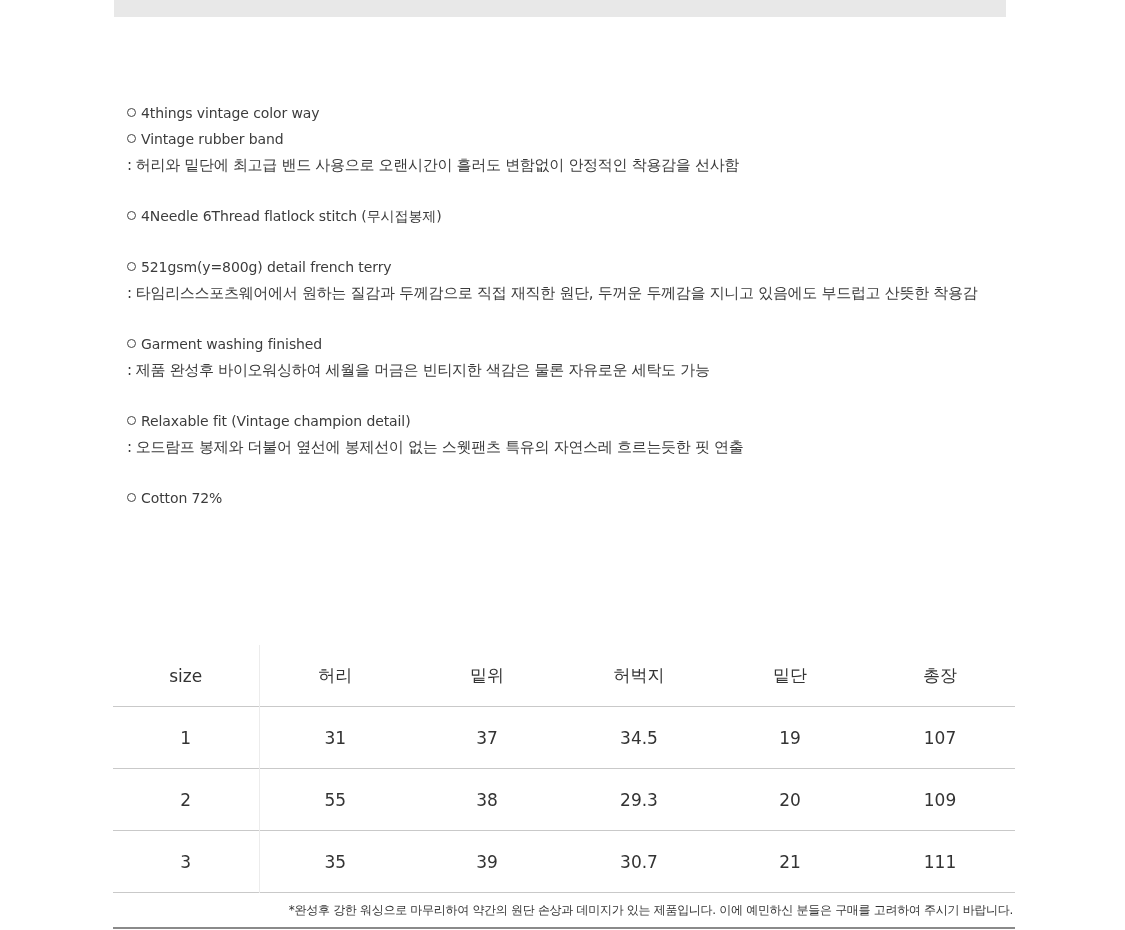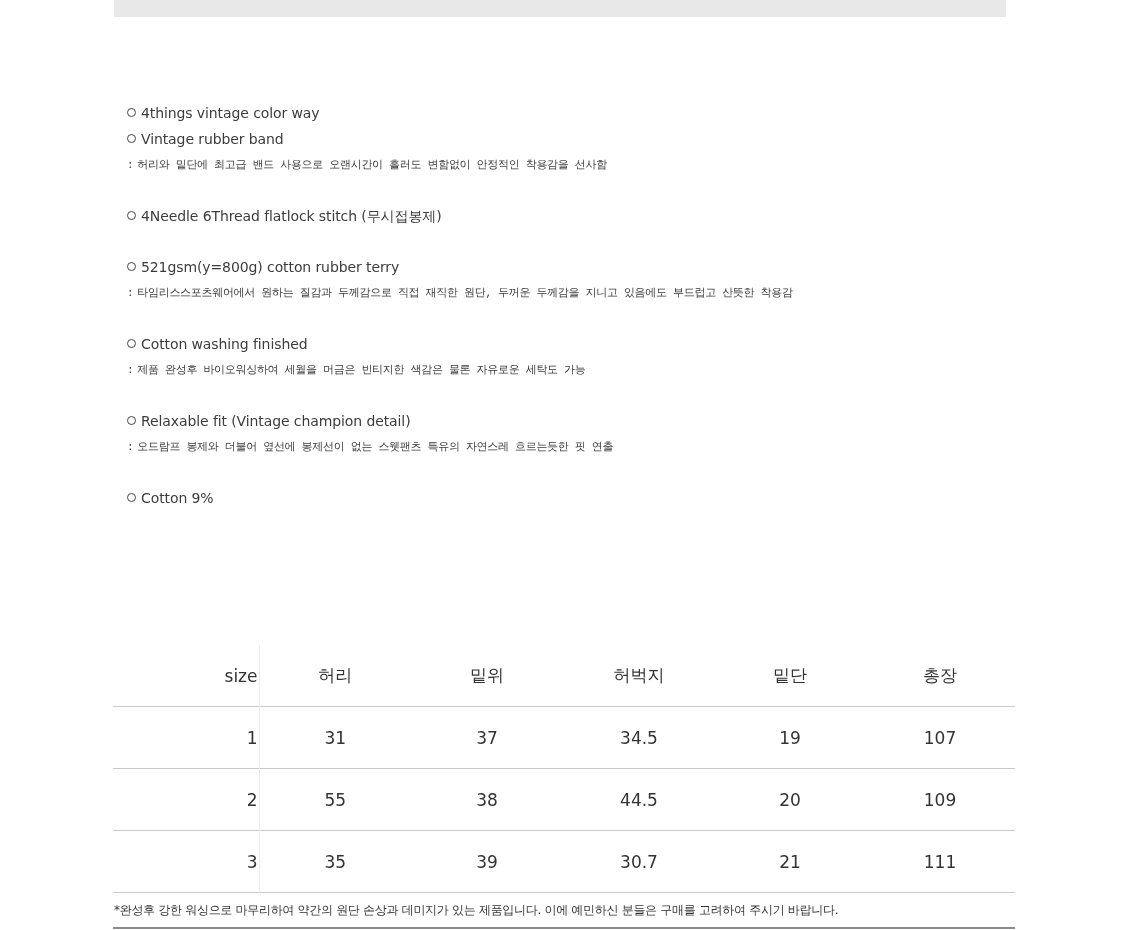--- a/index.html
+++ b/index.html
@@ -3,73 +3,73 @@
 <meta charset="utf-8">
 <style>
   html, body { margin:0; padding:0; background:#ffffff; }
   body { width:1125px; height:930px; position:relative; overflow:hidden;
          font-family: "DejaVu Sans", "Liberation Sans", sans-serif; color:#3a3a3a; }
   .top-bar { position:absolute; left:114px; top:0; width:892px; height:17px; background:#e8e8e8; }
   .features { position:absolute; left:127px; top:56px; width:900px;margin-top:44px; }
   .feature { margin-bottom:25px; }
   .line { font-size:14px; line-height:26px; height:26px; white-space:nowrap; color:#3c3c3c; letter-spacing:-0.1px; }
   .bullet { display:inline-block; width:7px; height:7px; border:1.3px solid #444; border-radius:50%; margin-right:5px; vertical-align:1px; }
-  .desc { font-size:11px; line-height:26px; height:26px; white-space:nowrap; color:#3a3a3a; letter-spacing:-0.3px;font-family:Liberation Mono, monospace; }
+  .desc { font-size:15px; line-height:26px; height:26px; white-space:nowrap; color:#3a3a3a; letter-spacing:-0.3px; }
   .desc .colon { margin-right:4px; }
   .table-wrap { position:absolute; left:113px; top:645px; width:902px; }
   table { border-collapse:collapse; width:902px; table-layout:fixed; }
   th, td { text-align:center; font-weight:normal; color:#333; font-size:17px; }
   th { height:59px; font-size:17px; }
   td { height:59px; border-top:1.5px solid #c9c9c9; }
-  th.first, td.first { border-right:1px solid #ececec;text-align:right; }
+  th.first, td.first { border-right:1px solid #ececec; }
   col.c0 { width:146px; }
   col.c1 { width:152px; }
   col.c2 { width:152px; }
   col.c3 { width:152px; }
   col.c4 { width:150px; }
   col.c5 { width:150px; }
-  .note-row td { height:32px; font-size:12px; text-align:left; padding-right:2px; letter-spacing:-0.3px; border-top:1.5px solid #c9c9c9; border-bottom:2px solid #8a8a8a; color:#333; }
+  .note-row td { height:32px; font-size:12px; text-align:right; padding-right:2px; letter-spacing:-0.3px; border-top:1.5px solid #c9c9c9; border-bottom:2px solid #8a8a8a; color:#333; }
 </style>
 </head>
 <body>
 
 <div class="top-bar"></div>
 
 <div class="features">
 
   <div class="feature">
     <div class="line"><span class="bullet"></span><span>4things vintage color way</span></div>
     <div class="line"><span class="bullet"></span><span>Vintage rubber band</span></div>
     <div class="desc"><span class="colon">:</span><span>허리와 밑단에 최고급 밴드 사용으로 오랜시간이 흘러도 변함없이 안정적인 착용감을 선사함</span></div>
   </div>
 
   <div class="feature">
     <div class="line"><span class="bullet"></span><span>4Needle 6Thread flatlock stitch (무시접봉제)</span></div>
   </div>
 
   <div class="feature">
-    <div class="line"><span class="bullet"></span><span>521gsm(y=800g) cotton rubber terry</span></div>
+    <div class="line"><span class="bullet"></span><span>521gsm(y=800g) detail french terry</span></div>
     <div class="desc"><span class="colon">:</span><span>타임리스스포츠웨어에서 원하는 질감과 두께감으로 직접 재직한 원단, 두꺼운 두께감을 지니고 있음에도 부드럽고 산뜻한 착용감</span></div>
   </div>
 
   <div class="feature">
-    <div class="line"><span class="bullet"></span><span>Cotton washing finished</span></div>
+    <div class="line"><span class="bullet"></span><span>Garment washing finished</span></div>
     <div class="desc"><span class="colon">:</span><span>제품 완성후 바이오워싱하여 세월을 머금은 빈티지한 색감은 물론 자유로운 세탁도 가능</span></div>
   </div>
 
   <div class="feature">
     <div class="line"><span class="bullet"></span><span>Relaxable fit (Vintage champion detail)</span></div>
     <div class="desc"><span class="colon">:</span><span>오드람프 봉제와 더불어 옆선에 봉제선이 없는 스웻팬츠 특유의 자연스레 흐르는듯한 핏 연출</span></div>
   </div>
 
   <div class="feature">
   </div>
 
   <div class="feature">
-    <div class="line"><span class="bullet"></span><span>Cotton 9%</span></div>
+    <div class="line"><span class="bullet"></span><span>Cotton 72%</span></div>
   </div>
 </div>
 
 <div class="table-wrap">
   <table>
     <colgroup>
       <col class="c0">
         <col class="c1">
         <col class="c2">
         <col class="c3">
@@ -92,21 +92,21 @@
         <td>31</td>
         <td>37</td>
         <td>34.5</td>
         <td>19</td>
         <td>107</td>
       </tr>
       <tr>
         <td class="first">2</td>
         <td>55</td>
         <td>38</td>
-        <td>44.5</td>
+        <td>29.3</td>
         <td>20</td>
         <td>109</td>
       </tr>
       <tr>
         <td class="first">3</td>
         <td>35</td>
         <td>39</td>
         <td>30.7</td>
         <td>21</td>
         <td>111</td>

